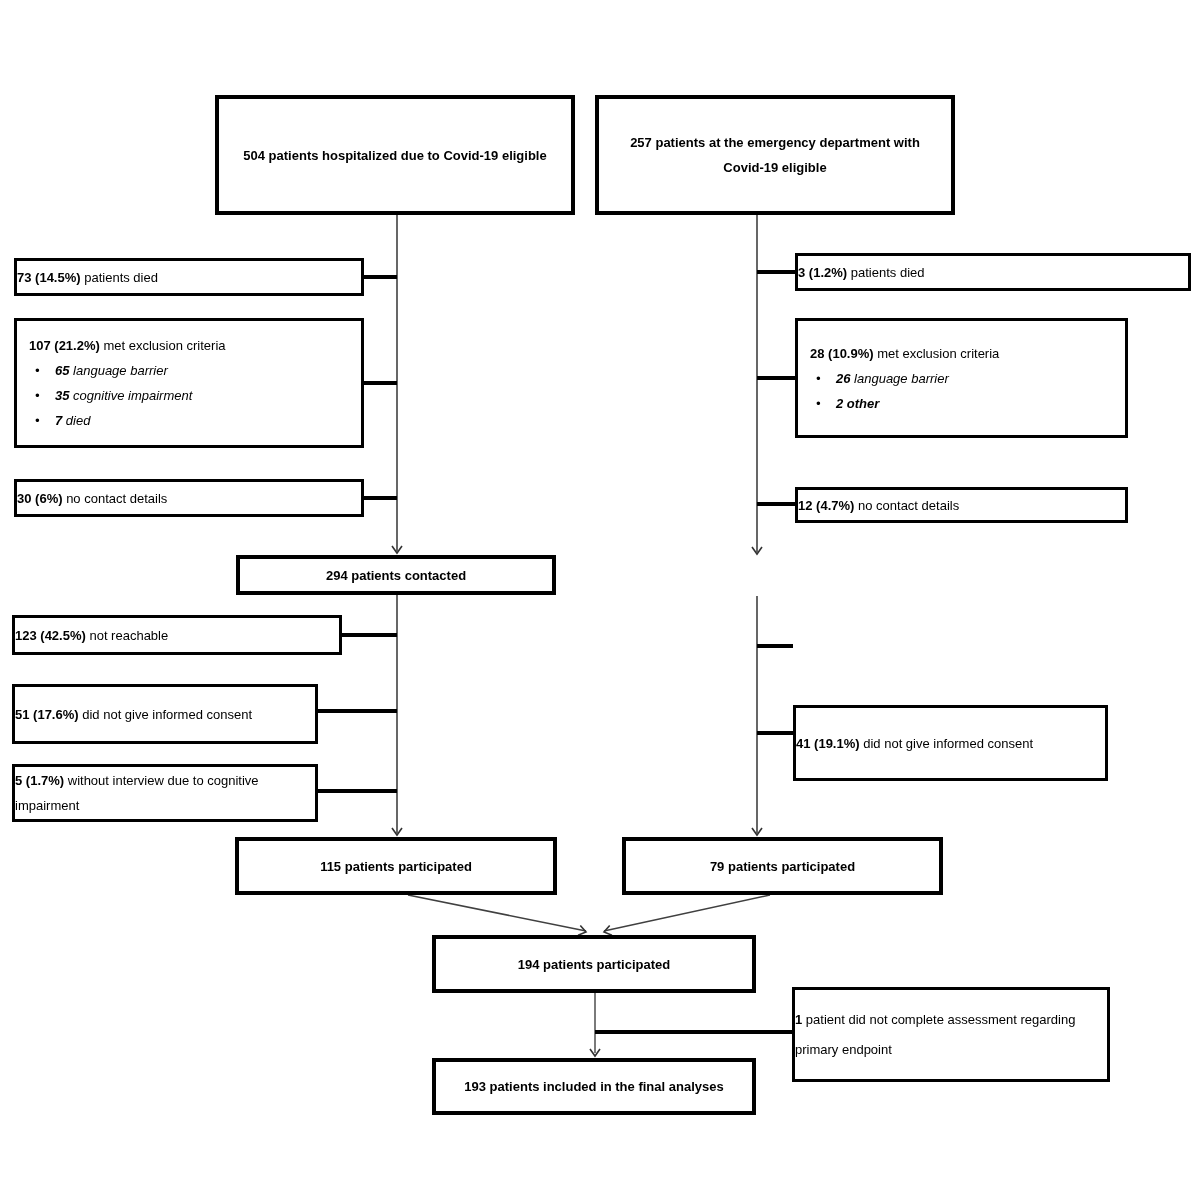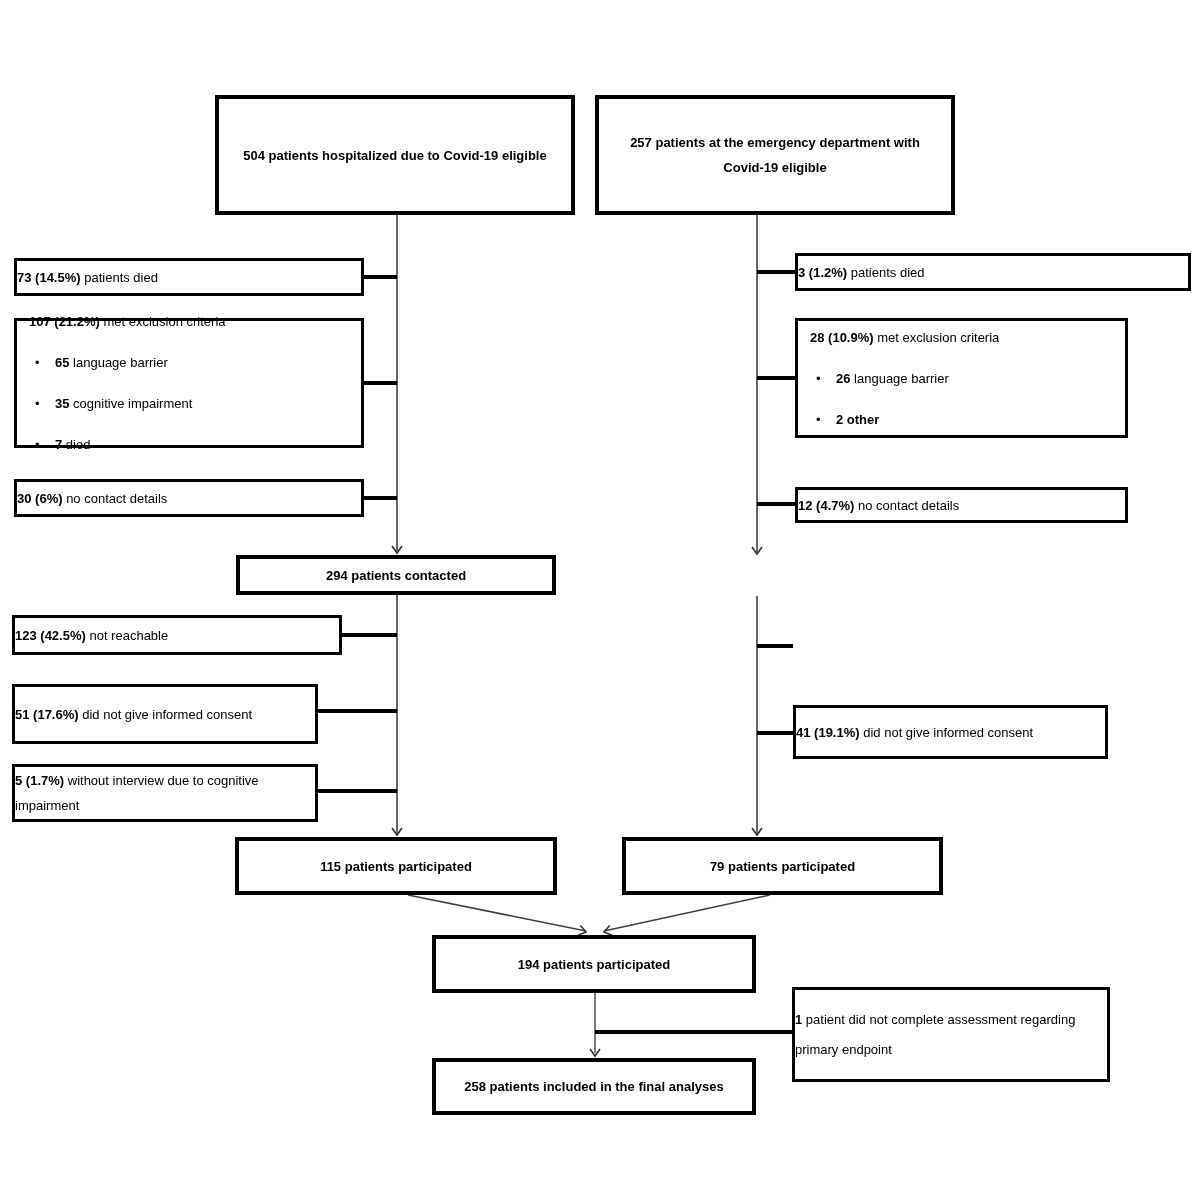--- a/index.html
+++ b/index.html
@@ -7,23 +7,23 @@
        font-family:"Liberation Sans","DejaVu Sans",sans-serif;
        -webkit-font-smoothing:antialiased;color:#000;}
   .canvas{position:absolute;inset:0;width:1200px;height:1200px;}
   svg.lines{position:absolute;left:0;top:0;width:1200px;height:1200px;}
   .box{position:absolute;background:#fff;border:3px solid #000;
        box-sizing:border-box;display:flex;font-size:13px;line-height:25px;}
   .box.main{border-width:4px;font-weight:bold;align-items:center;
             justify-content:center;text-align:center;padding:0 10px;}
   .box.side{align-items:center;padding:0 0;}
   .box.col{flex-direction:column;justify-content:center;align-items:flex-start;
-           padding:0 12px;gap:16px;}
+           padding:0 12px;}
   .b{font-weight:bold;}
-  .bullet{position:relative;padding-left:26px;}
+  .bullet{position:relative;padding-left:26px;font-style:italic;}
   .bullet::before{content:"\2022";position:absolute;left:6px;top:0;}
 </style>
 </head>
 <body>
 
 <div class="canvas">
 
   <svg class="lines" viewBox="0 0 1200 1200" fill="none">
 
     <g stroke="#404040" stroke-width="1.6">
@@ -105,36 +105,36 @@
   <div class="box side" style="left:12px;top:615px;width:330px;height:40px">
     <div><span class="b">123 (42.5%)</span><span> not reachable</span></div>
   </div>
   <div class="box side" style="left:12px;top:684px;width:306px;height:60px">
     <div><span class="b">51 (17.6%)</span><span> did not give informed consent</span></div>
   </div>
   <div class="box side" style="left:12px;top:764px;width:306px;height:58px">
     <div><span class="b">5 (1.7%)</span><span> without interview due to cognitive impairment</span></div>
   </div>
 
-  <div class="box side" style="left:793px;top:705px;width:315px;height:54px;padding-right:70px">
+  <div class="box side" style="left:793px;top:705px;width:315px;height:76px;padding-right:70px">
     <div><span class="b">41 (19.1%)</span><span> did not give informed consent</span></div>
   </div>
 
   <div class="box main" style="left:235px;top:837px;width:322px;height:58px">
     <span>115 patients participated</span>
   </div>
   <div class="box main" style="left:622px;top:837px;width:321px;height:58px">
     <span>79 patients participated</span>
   </div>
 
   <div class="box main" style="left:432px;top:935px;width:324px;height:58px">
     <span>194 patients participated</span>
   </div>
 
   <div class="box side" style="left:792px;top:987px;width:318px;height:95px;line-height:30px">
     <div><span class="b">1</span><span> patient did not complete assessment regarding primary endpoint</span></div>
   </div>
 
   <div class="box main" style="left:432px;top:1058px;width:324px;height:57px">
-    <span>258 patients included in the final analyses</span>
+    <span>193 patients included in the final analyses</span>
   </div>
 
 </div>
 
 </body></html>

